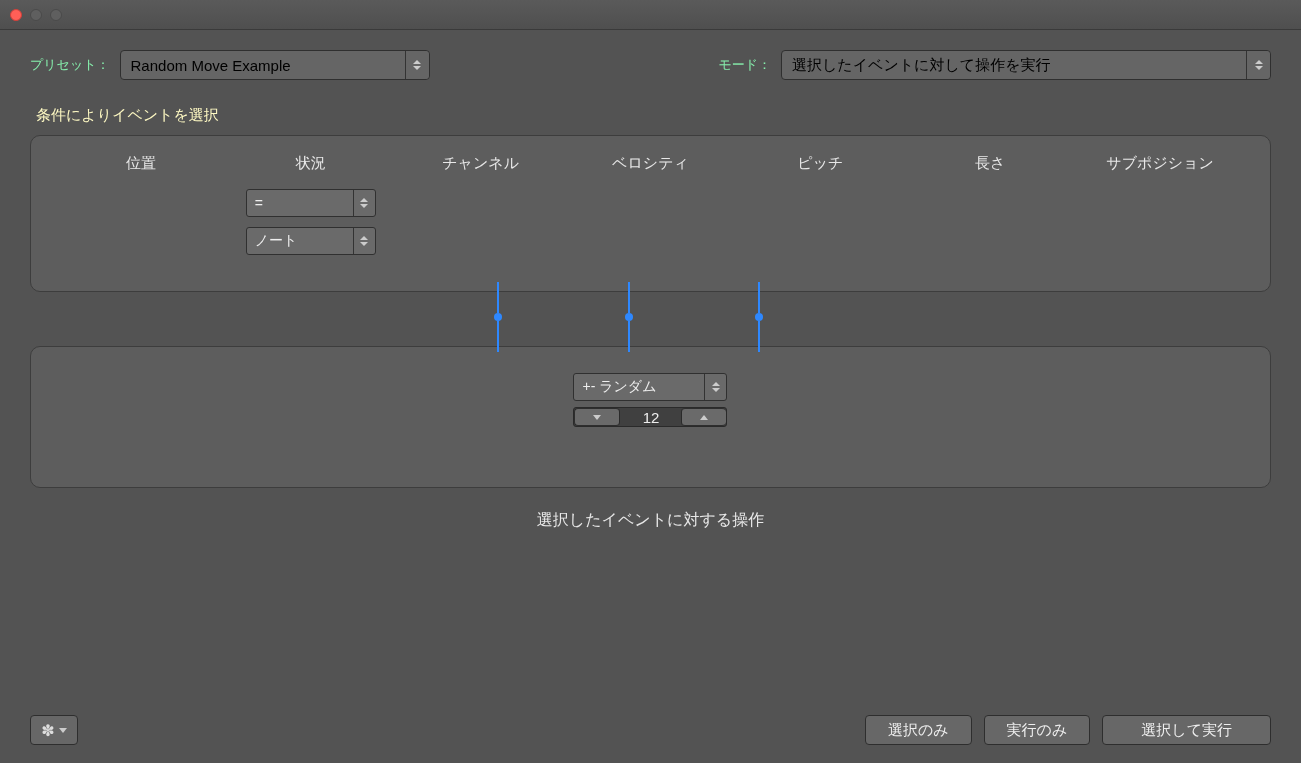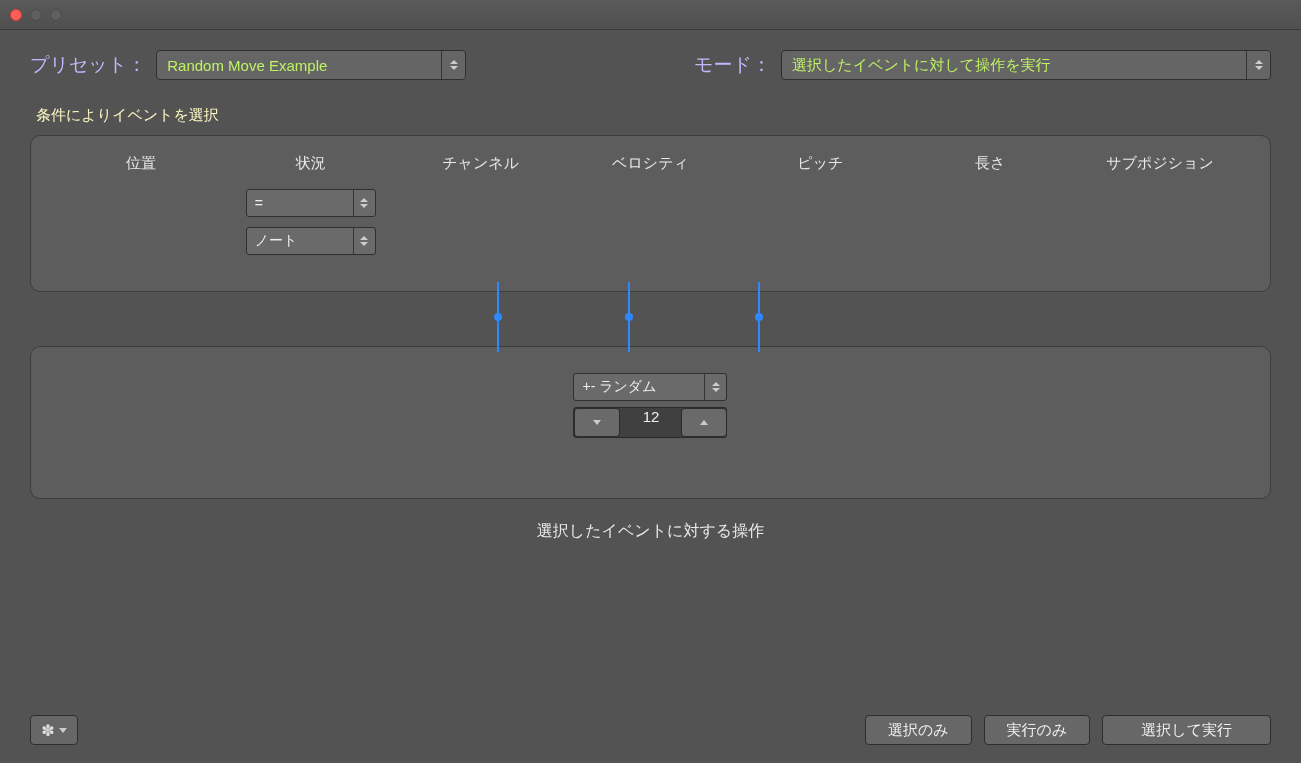--- a/index.html
+++ b/index.html
@@ -36,30 +36,30 @@
   }
   .title-icon {
     display:inline-block; width:14px; height:14px; background:#2b2b2b; border:1px solid #888; vertical-align:-2px; margin-right:4px;
   }
 
   .content { padding: 20px 30px 0 30px; }
 
   .row {
     display:flex; align-items:center; gap:10px; margin-bottom:18px;
   }
-  .label { color:#c4b5fd; font-size:19px; }
+  .label { color:#86efac; font-size:13px; }
 
   .select {
     background:#656565;
     border:1px solid #2f2f2f;
     border-radius:4px;
     height:30px;
     display:flex; align-items:center;
     padding:0 10px;
-    color:#bef264;
+    color:#000000;
     position:relative;
     font-size:15px;
   }
   .select .caret-box {
     position:absolute; right:0; top:0; bottom:0;
     width:24px; background:#656565;
     border-left:1px solid #333;
     border-top-right-radius:4px; border-bottom-right-radius:4px;
     display:flex; flex-direction:column; align-items:center; justify-content:center;
   }
@@ -98,22 +98,22 @@
   .mini-select .caret-box {
     position:absolute; right:0; top:0; bottom:0; width:22px;
     border-left:1px solid #333;
     display:flex; flex-direction:column; align-items:center; justify-content:center;
   }
 
   .spinner {
     background:#404040;
     border:1px solid #2a2a2a;
     border-radius:3px;
-    height:31px; width:154px;
-    display:flex; align-items:flex-start; position:relative;
+    height:20px; width:154px;
+    display:flex; align-items:flex-end; position:relative;
     color:#eee; font-size:15px;
   }
   .spinner .val { flex:1; text-align:center; }
   .spinner .btn {
     width:26px; height:100%;
     background:#6a6a6a;
     display:flex; align-items:center; justify-content:center;
     border-right:1px solid #2a2a2a;
   }
   .spinner .btn.right { border-right:none; border-left:1px solid #2a2a2a;}

